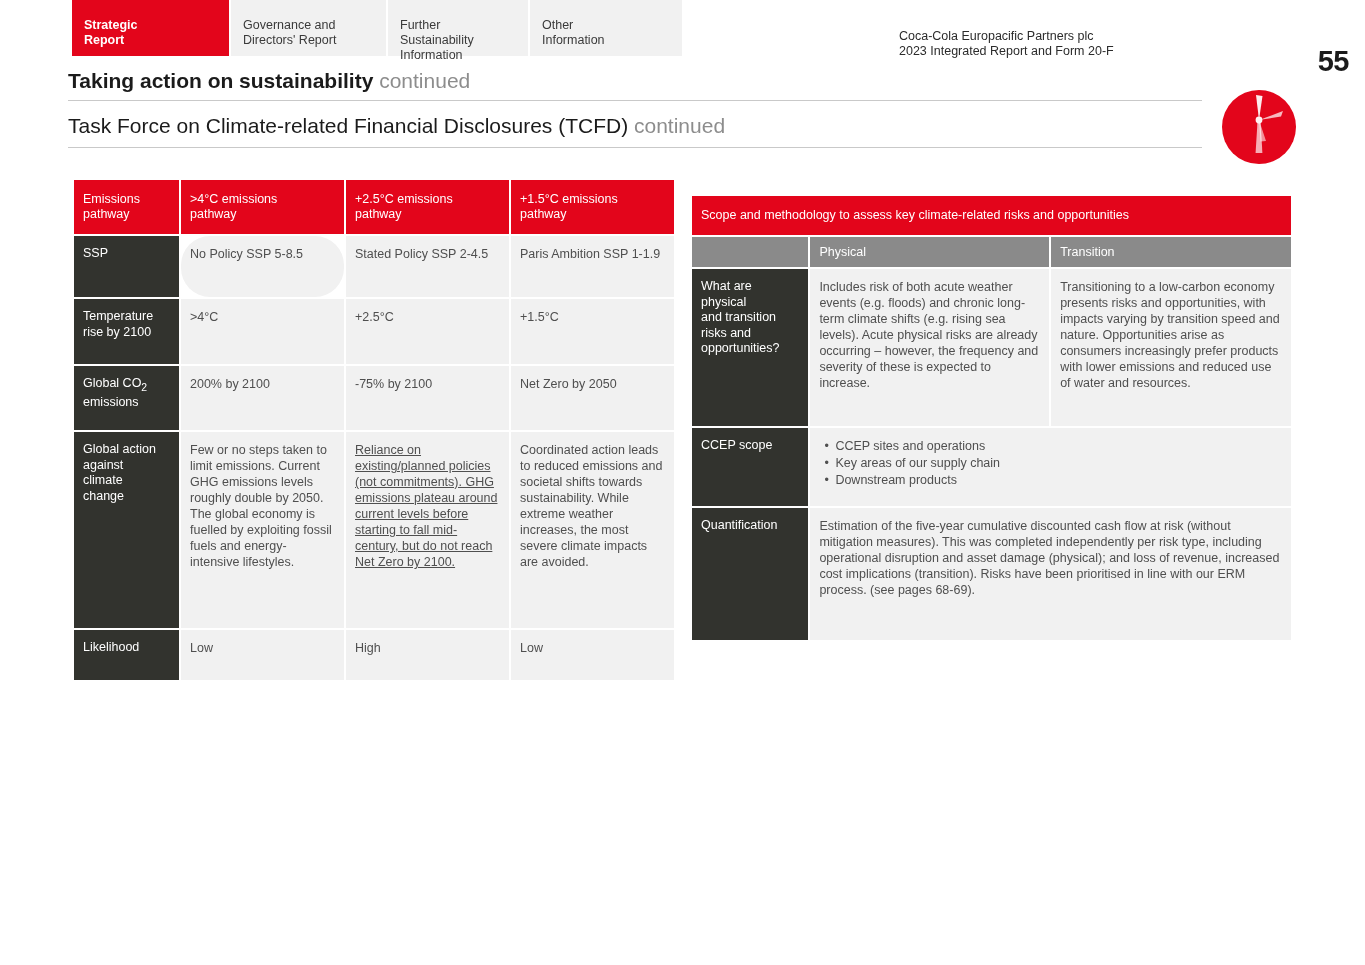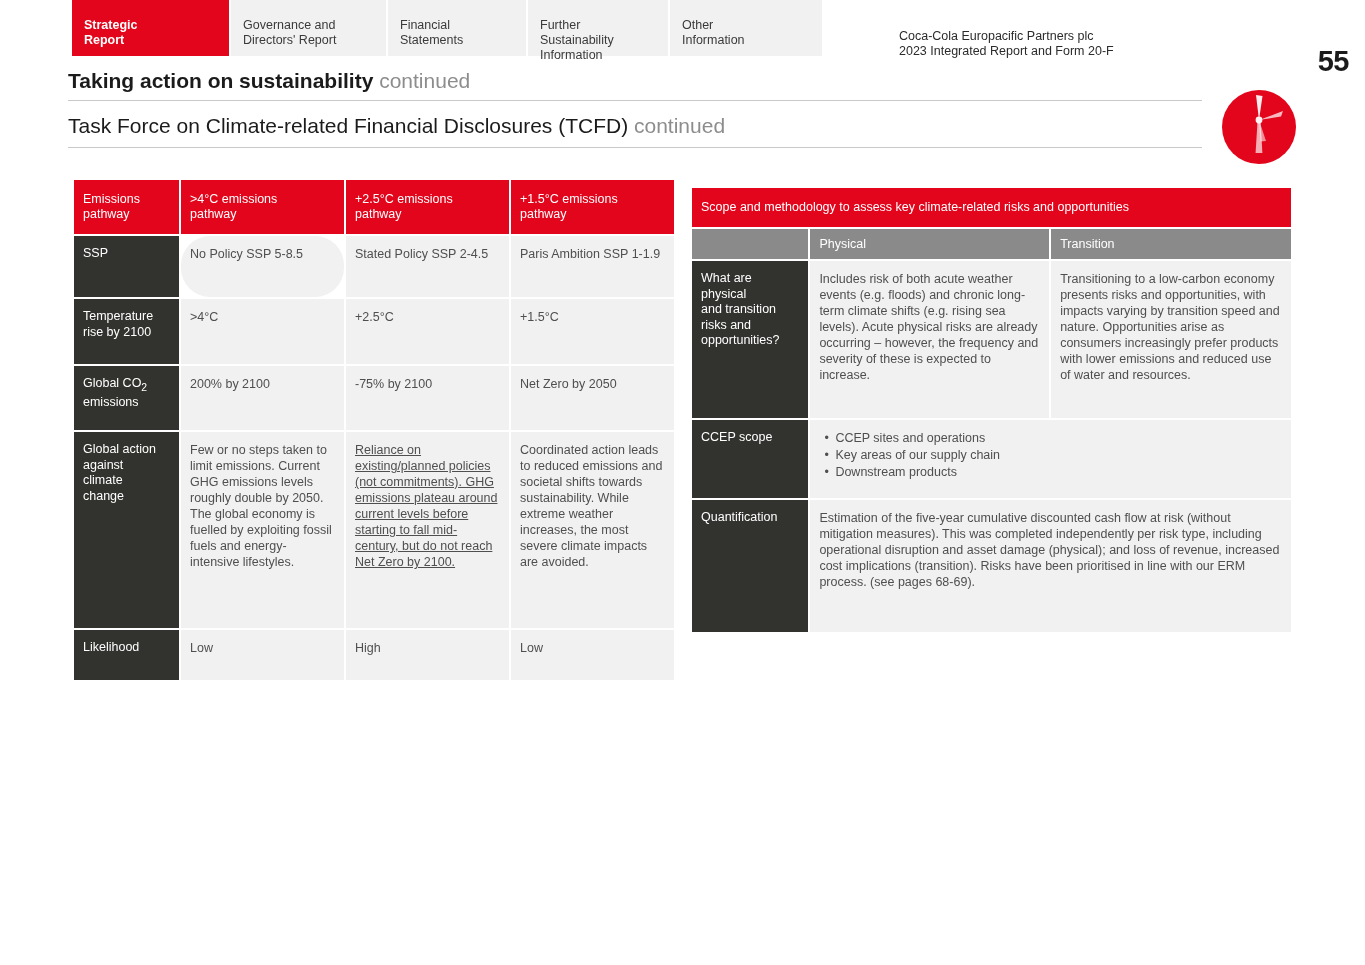--- a/index.html
+++ b/index.html
@@ -165,35 +165,33 @@
     left: -11px;
     top: 0;
   }
 
   
   #emissions-table { left: 72px; top: 178px; width: 602px; }
   #emissions-table .c-lbl { width: 105px; }
   #emissions-table .c-d   { width: 163px; }
 
   
-  #scope-table { left: 690px; top: 186px; width: 603px; }
+  #scope-table { left: 690px; top: 194px; width: 603px; }
   #scope-table .c-lbl { width: 116px; }
   #scope-table .c-p   { width: 238px; }
   #scope-table .c-t   { width: 239px; }
 </style>
 </head>
 <body>
 
 <div class="topnav">
   <div class="tab tab-w1 active">Strategic
 Report</div>
   <div class="tab tab-w2">Governance and
 Directors' Report</div>
-  <div class="tab tab-w3">Financial
-Statements</div>
   <div class="tab tab-w4">Further Sustainability
 Information</div>
   <div class="tab tab-w5">Other
 Information</div>
 </div>
 
 <div class="report-meta">Coca-Cola Europacific Partners plc
 2023 Integrated Report and Form 20-F</div>
 <div class="page-number">55</div>
 

